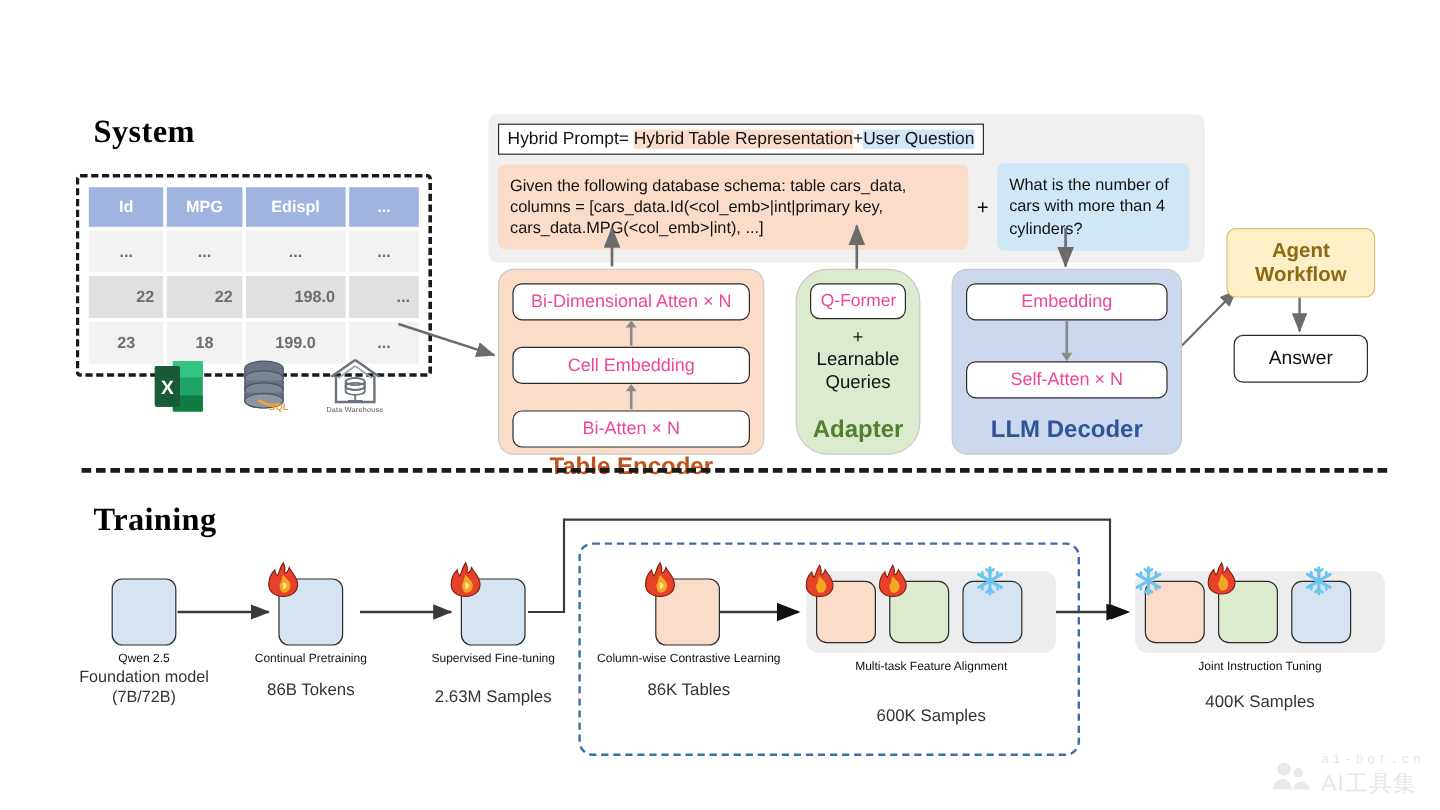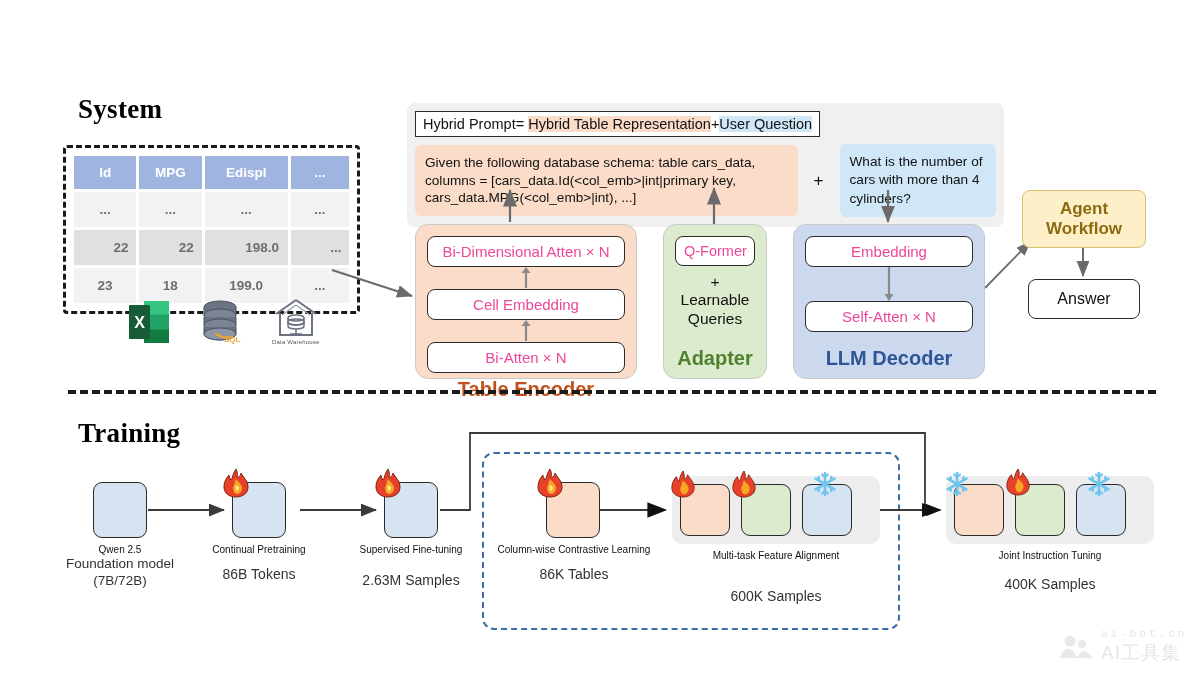--- a/index.html
+++ b/index.html
@@ -51,35 +51,34 @@
   
   .ds-row { display: flex; align-items: flex-end; gap: 26px; }
   .ds-item { display: flex; flex-direction: column; align-items: center; }
   .ds-cap { font-size: 6px; color: #555; margin-top: 1px; letter-spacing: .2px; }
 
   
   .prompt-shell {
     background: #f0f0f0;
     border-radius: 8px;
     padding: 8px 8px 10px 8px;
-    margin-top: 8px;
   }
   .prompt-title-box {
     background: #ffffff;
     border: 1.6px solid #2b2b2b;
     padding: 4px 7px;
     font-size: 14.5px;
     color: #111;
     white-space: nowrap;
     display: inline-block;
   }
   .hl-orange { background: #fbdcc8; }
   .hl-blue   { background: #cfe7f7; }
 
-  .prompt-body { display: flex; align-items: center; margin-top: 7px; gap: 16px; }
+  .prompt-body { display: flex; align-items: center; margin-top: 7px; gap: 7px; }
   .schema-box {
     background: #fbdcc8;
     border-radius: 6px;
     padding: 9px 10px;
     font-size: 13.6px;
     line-height: 1.32;
     color: #111;
     width: 392px;
   }
   .plus-sign { font-size: 17px; color: #111; font-weight: 500; }
@@ -318,21 +317,21 @@
     <svg width="14" height="22">
       <path d="M7 21 L7 4" stroke="#8a8a8a" stroke-width="2.2" fill="none"></path>
       <path d="M2.5 6 L7 0 L11.5 6 z" fill="#8a8a8a"></path>
     </svg>
     <div class="inner-box">
       <span>Bi-Atten × N</span>
     </div>
     <div class="mod-label enc">Table Encoder</div>
   </div>
 
-  <div class="abs module ada" style="left:663px; top:224px; width:104px; height:155px;">
+  <div class="abs module ada" style="left:663px; top:224px; width:104px; height:155px;border-radius:27px;">
     <div class="inner-box" style="font-size:14.5px;">Q-Former</div>
     <div class="ada-plus">+</div>
     <div class="ada-txt">Learnable</div>
     <div class="ada-txt">Queries</div>
     <div class="mod-label ada">Adapter</div>
   </div>
 
   <div class="abs module dec" style="left:793px; top:224px; width:192px; height:155px;">
     <div class="inner-box">Embedding</div>
     <svg width="14" height="34">

